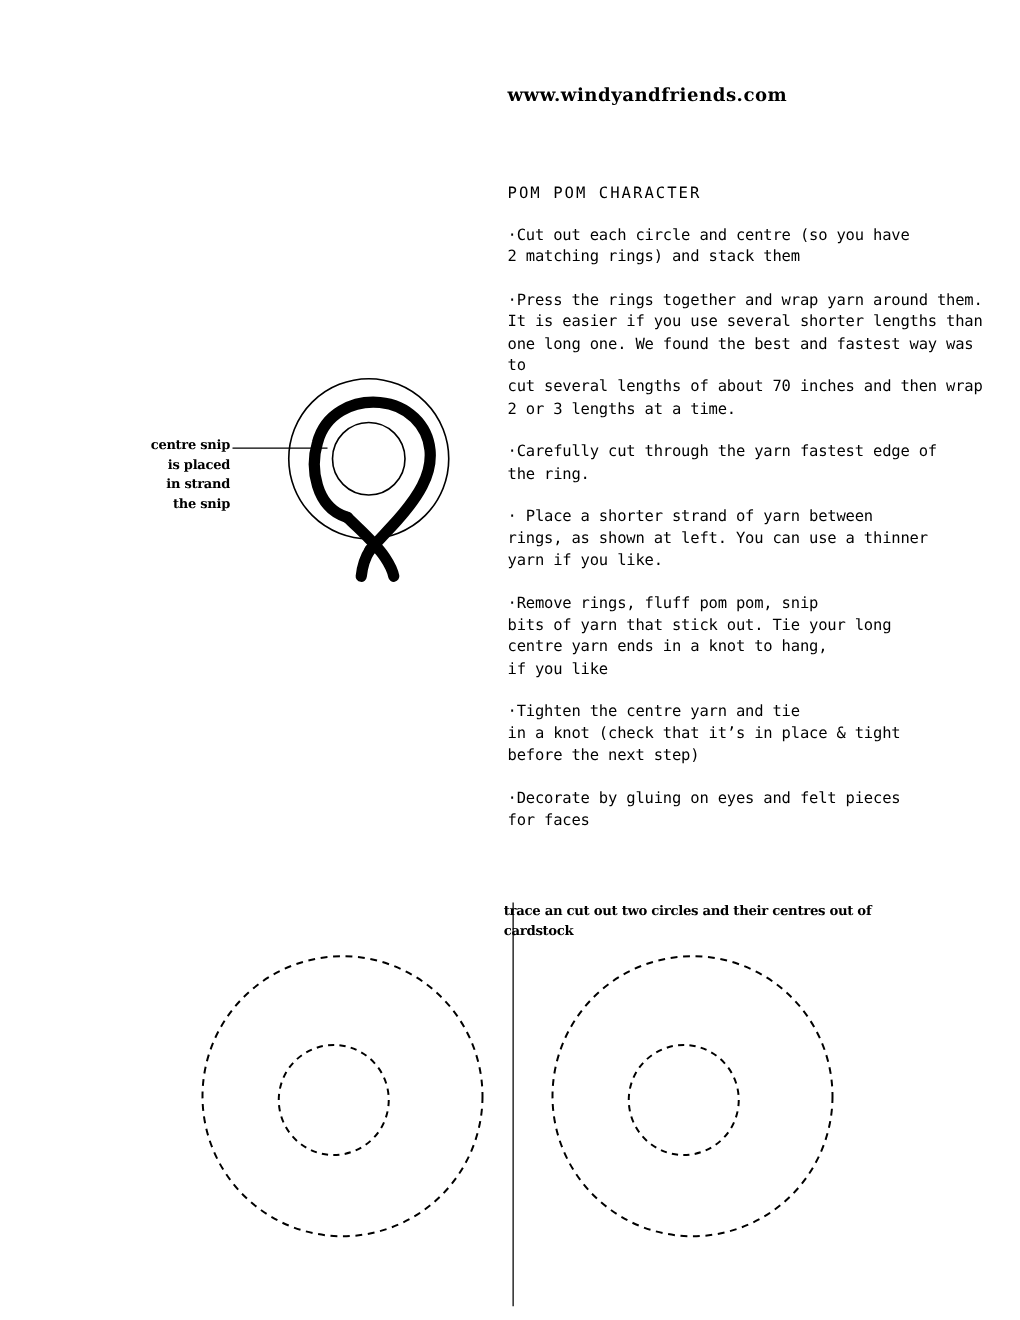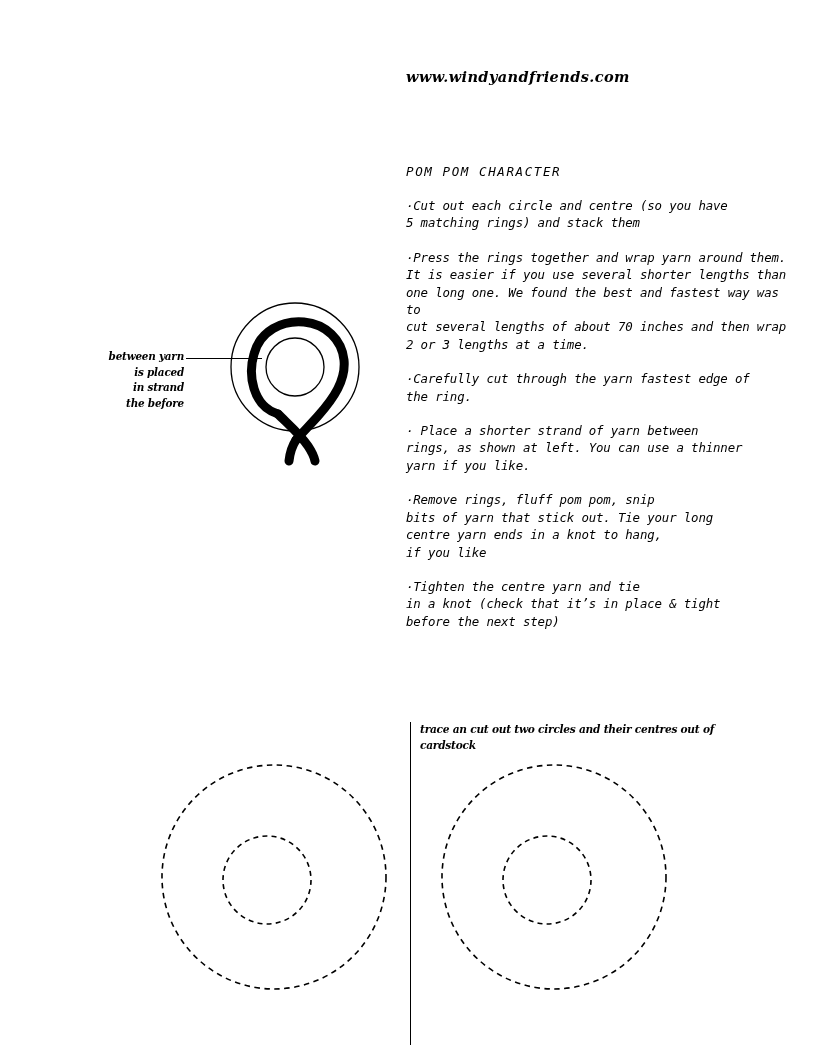--- a/index.html
+++ b/index.html
@@ -13,21 +13,20 @@
     position: relative;
     overflow: hidden;
     font-family: "DejaVu Serif", serif;
     color: #000000;
   }
   .page {
     position: absolute;
     top: 0; left: 0;
     width: 748px;
     height: 1056px;
-    font-style: italic;
   }
 
   
   #site-url {
     position: absolute;
     left: 406px;
     top: 68px;
     width: 340px;
     font-family: "DejaVu Serif", serif;
     font-weight: bold;
@@ -40,21 +39,21 @@
   #instructions {
     position: absolute;
     left: 406px;
     top: 146px;
     width: 392px;
   }
   #instructions-title {
     font-family: "DejaVu Sans Mono", monospace;
     font-size: 12.5px;
     letter-spacing: 1.6px;
-    margin: 18px 0 18px 0;
+    margin: 0 0 18px 0;
     white-space: nowrap;
   }
   .step {
     font-family: "DejaVu Sans Mono", monospace;
     font-size: 12.4px;
     line-height: 17.4px;
     margin: 0 0 17px 0;
     letter-spacing: -0.15px;
     white-space: pre-wrap;
   }
@@ -94,21 +93,21 @@
   #divider {
     position: absolute;
     left: 410px;
     top: 722px;
     width: 1px;
     height: 323px;
     background: #000;
   }
   #trace-caption {
     position: absolute;
-    left: 420px;
+    left: 403px;
     top: 722px;
     width: 300px;
     font-family: "DejaVu Serif", serif;
     font-weight: bold;
     font-size: 10.6px;
     line-height: 15.5px;
     letter-spacing: -0.25px;
   }
   .template-pair {
     position: absolute;
@@ -119,24 +118,24 @@
   #template-right { left: 434px; top: 757px; }
 </style>
 </head>
 <body>
 
 <div class="page">
 
   <div id="site-url">www.windyandfriends.com</div>
 
   <div id="annotation">
-      <div>between yarn</div>
+      <div>centre snip</div>
       <div>is placed</div>
       <div>in strand</div>
-      <div>the before</div>
+      <div>the snip</div>
     </div>
   <div id="leader-line"></div>
 
   <div id="diagram">
     <svg width="150" height="170" viewBox="0 0 150 170">
 
       <circle cx="73" cy="69" r="64" fill="none" stroke="#000" stroke-width="1.3"></circle>
 
       <circle cx="73" cy="69" r="29" fill="none" stroke="#000" stroke-width="1.3"></circle>
 
@@ -153,38 +152,40 @@
 
       <path d="M 74 142
                C 70 148, 68 154, 67 163" fill="none" stroke="#000" stroke-width="9" stroke-linecap="round"></path>
     </svg>
   </div>
 
   <div id="instructions">
     <div id="instructions-title">POM POM CHARACTER</div>
 
     <p class="step">·Cut out each circle and centre (so you have
-5 matching rings) and stack them</p>
+2 matching rings) and stack them</p>
     <p class="step">·Press the rings together and wrap yarn around them.
 It is easier if you use several shorter lengths than
 one long one. We found the best and fastest way was to
 cut several lengths of about 70 inches and then wrap
 2 or 3 lengths at a time.</p>
     <p class="step">·Carefully cut through the yarn fastest edge of
 the ring.</p>
     <p class="step">· Place a shorter strand of yarn between
 rings, as shown at left. You can use a thinner
 yarn if you like.</p>
     <p class="step">·Remove rings, fluff pom pom, snip
 bits of yarn that stick out. Tie your long
 centre yarn ends in a knot to hang,
 if you like</p>
     <p class="step">·Tighten the centre yarn and tie
 in a knot (check that it’s in place &amp; tight
 before the next step)</p>
+    <p class="step">·Decorate by gluing on eyes and felt pieces
+for faces</p>
   </div>
 
   <div id="divider"></div>
 
   <div id="trace-caption">trace an cut out two circles and their centres
 out of cardstock</div>
 
   <div id="template-left" class="template-pair">
     <svg width="240" height="240" viewBox="0 0 240 240">
       <circle cx="120" cy="120" r="112" fill="none" stroke="#000" stroke-width="1.6" stroke-dasharray="5.5,4.5"></circle>

